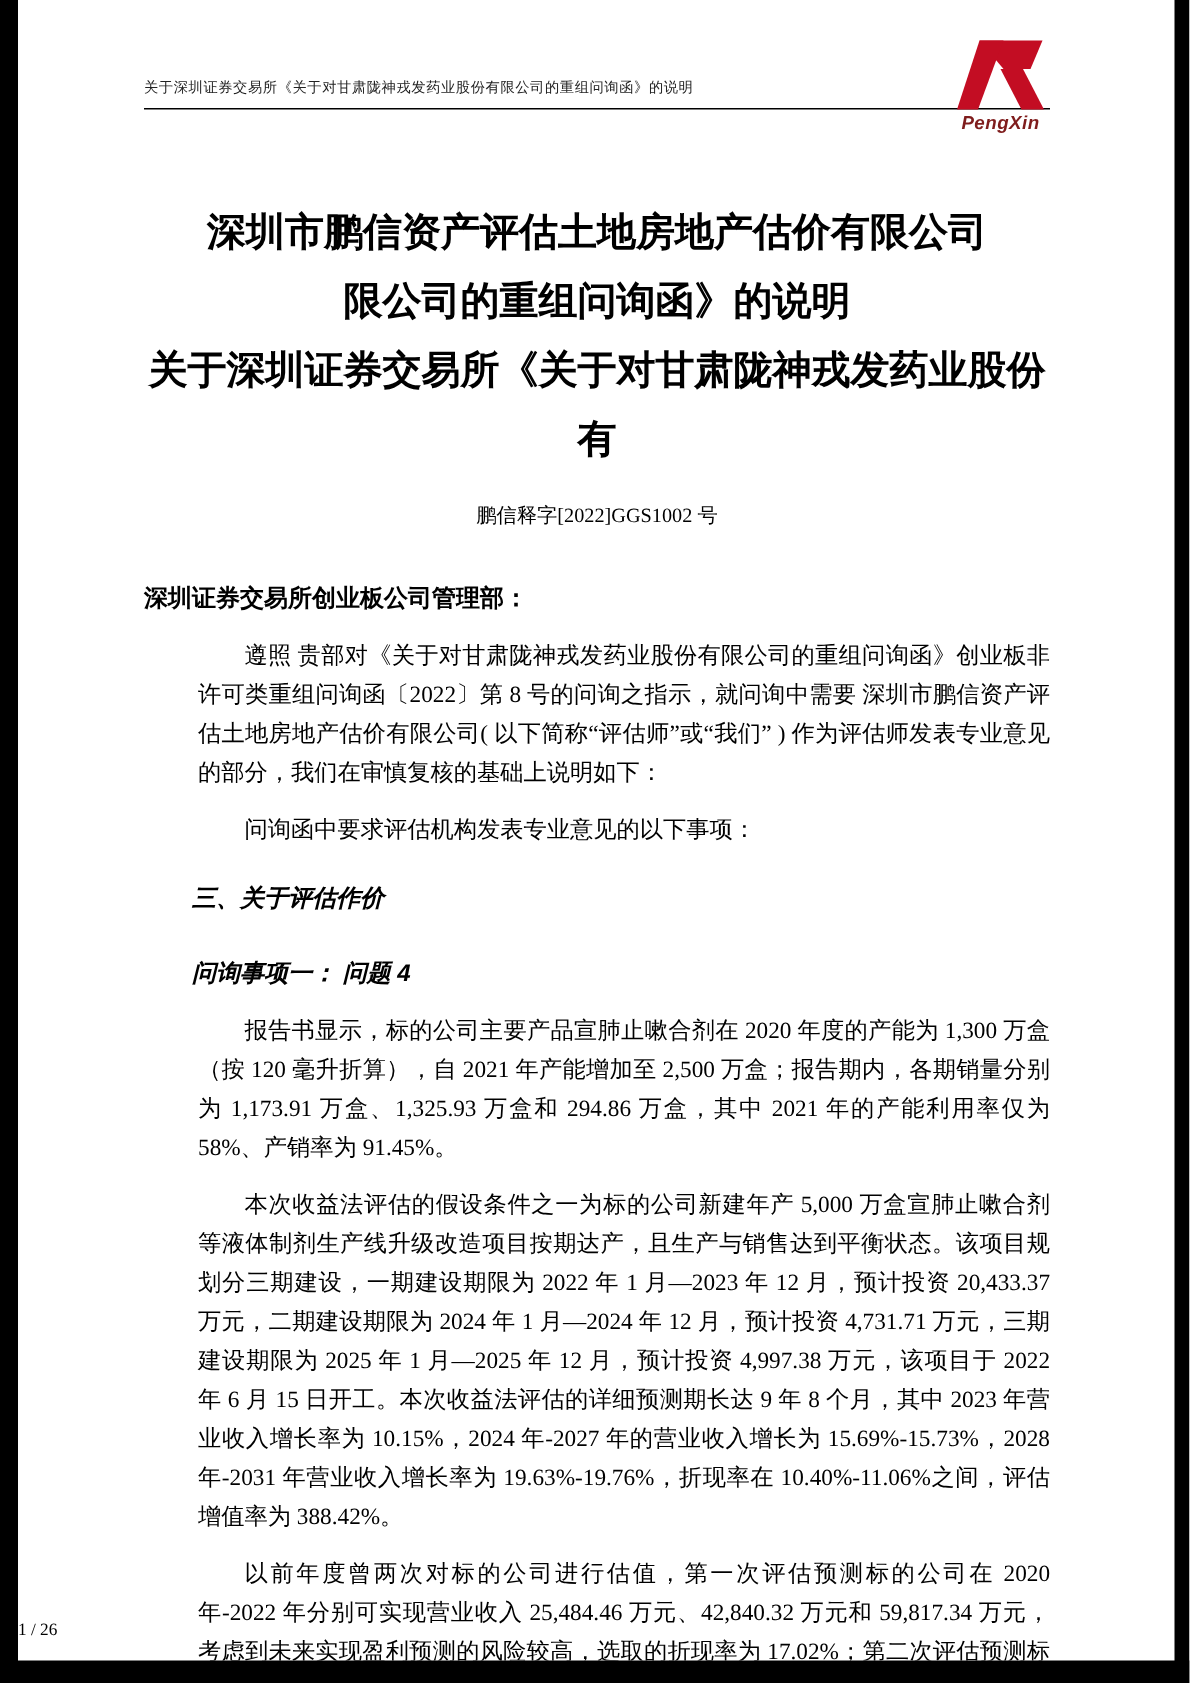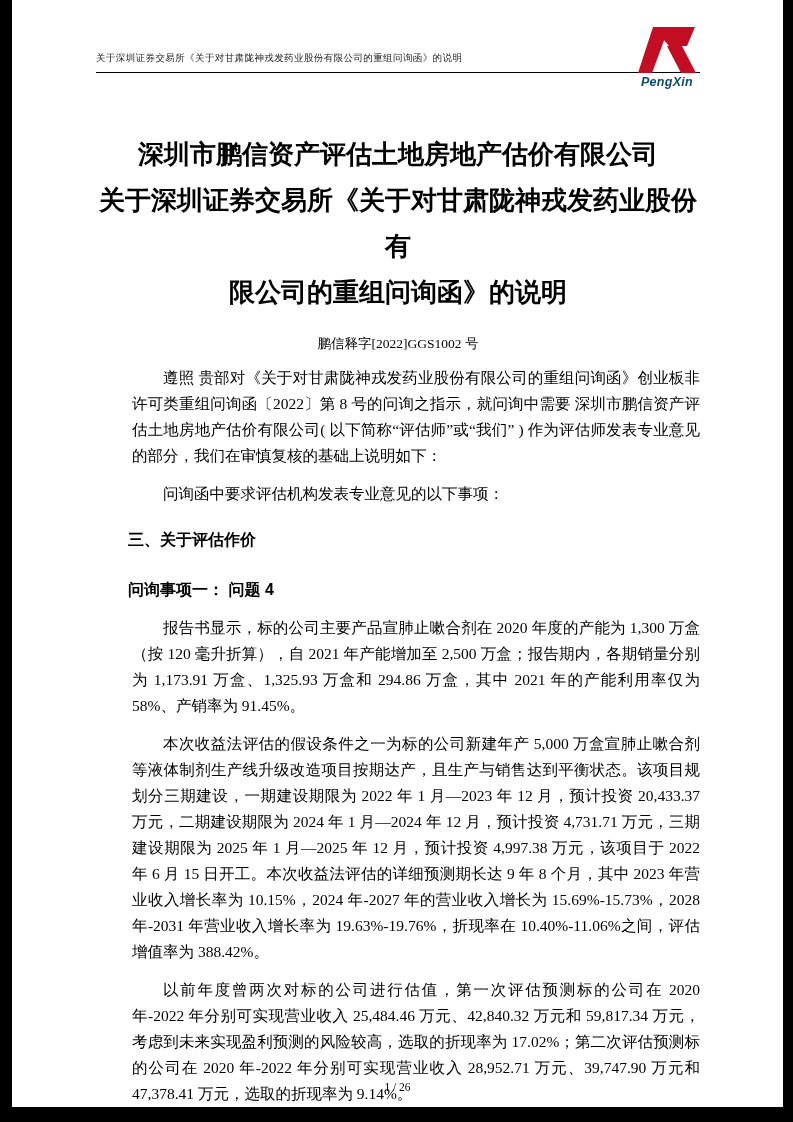--- a/index.html
+++ b/index.html
@@ -41,21 +41,21 @@
     text-align: center;
   }
   .logo svg { display: block; margin: 0 auto; }
   .logo .brand {
     display: block;
     margin-top: 1px;
     font-family: "Liberation Sans", sans-serif;
     font-style: italic;
     font-weight: bold;
     font-size: 12.5px;
-    color: #0c4a6e;
+    color: #7f1d1d;
     letter-spacing: 0.3px;
   }
   
   .doc-title {
     margin-top: 58px;
     text-align: center;
     font-weight: bold;
     font-size: 26px;
     line-height: 46px;
     font-family: "Liberation Sans", "DejaVu Sans", sans-serif;
@@ -80,29 +80,30 @@
     text-indent: 2em;
     margin-left: 36px;
   }
   .heading {
     margin-top: 20px;
     font-weight: bold;
     font-size: 16px;
     line-height: 26px;
     text-indent: 2em;
     font-family: "Liberation Sans", "DejaVu Sans", sans-serif;
+    font-style: italic;
   }
   .heading.item { margin-top: 24px; }
   
   .page-footer {
     position: absolute;
     bottom: 14px;
     left: 0;
     width: 100%;
-    text-align: center;
+    text-align: left;
     font-size: 11.5px;
   }
 </style>
 </head>
 <body>
 
 <div class="sheet">
   <div class="content">
 
     <div class="running-header">
@@ -114,26 +115,27 @@
             <polygon points="15,1 31,1 14,47 0,47" fill="#c30d23"></polygon>
             <polygon points="29,20 44,20 58,47 43,47" fill="#c30d23"></polygon>
           </svg>
         </span>
         <span class="brand">PengXin</span>
       </div>
     </div>
 
     <div class="doc-title">
       <div>深圳市鹏信资产评估土地房地产估价有限公司</div>
+      <div>限公司的重组问询函》的说明</div>
       <div>关于深圳证券交易所《关于对甘肃陇神戎发药业股份有</div>
-      <div>限公司的重组问询函》的说明</div>
     </div>
 
     <div class="ref-number">鹏信释字[2022]GGS1002 号</div>
 
+    <div class="salutation">深圳证券交易所创业板公司管理部：</div>
 
     <p class="para">遵照 贵部对《关于对甘肃陇神戎发药业股份有限公司的重组问询函》创业板非许可类重组问询函〔2022〕第 8 号的问询之指示，就问询中需要 深圳市鹏信资产评估土地房地产估价有限公司( 以下简称“评估师”或“我们” ) 作为评估师发表专业意见的部分，我们在审慎复核的基础上说明如下：</p>
 
     <p class="para">问询函中要求评估机构发表专业意见的以下事项：</p>
 
     <div class="heading">三、关于评估作价</div>
 
     <div class="heading item">问询事项一：  问题 4</div>
 
     <p class="para">报告书显示，标的公司主要产品宣肺止嗽合剂在 2020 年度的产能为 1,300 万盒（按 120 毫升折算），自 2021 年产能增加至 2,500 万盒；报告期内，各期销量分别为 1,173.91 万盒、1,325.93 万盒和 294.86 万盒，其中 2021 年的产能利用率仅为 58%、产销率为 91.45%。</p>

